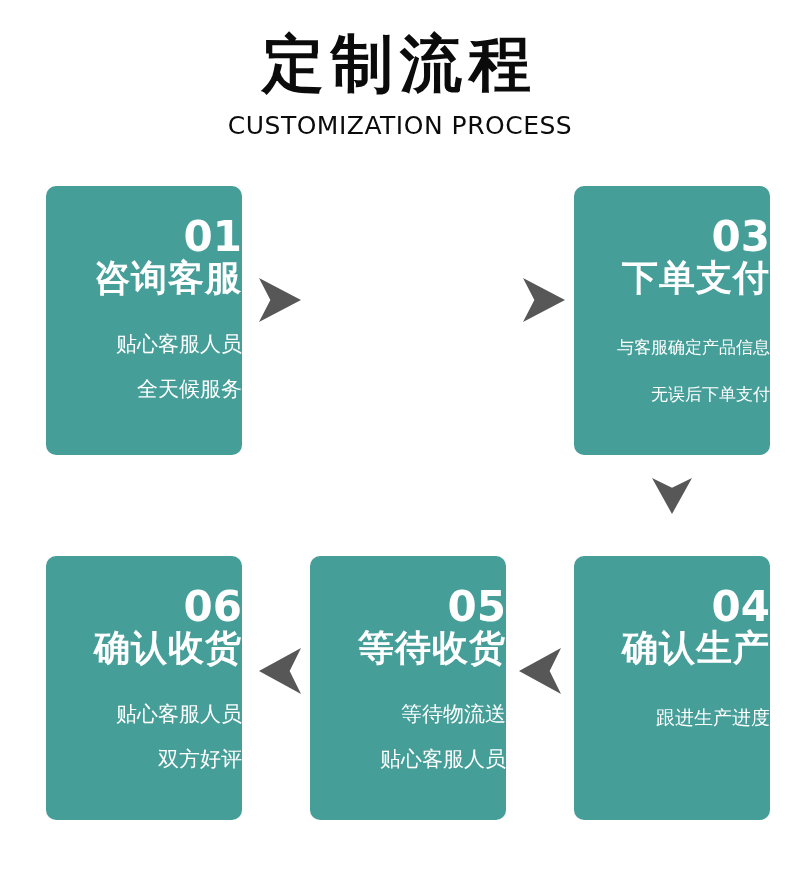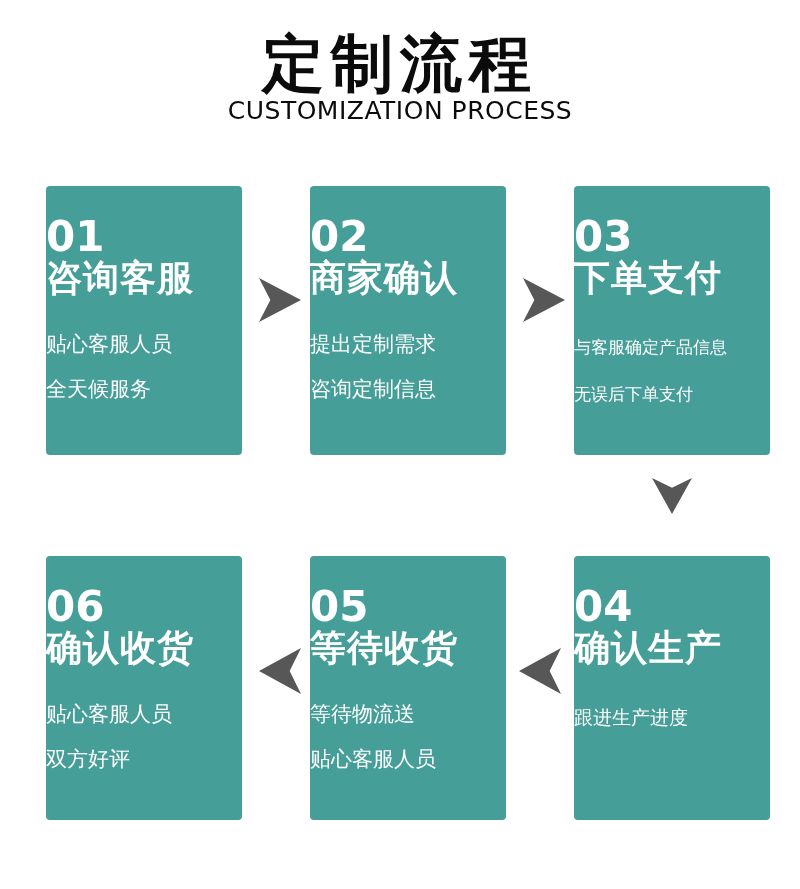--- a/index.html
+++ b/index.html
@@ -5,26 +5,26 @@
   html,body { margin:0; padding:0; background:#ffffff; }
   .page {
     position:relative; width:800px; height:889px; background:#fff;
     font-family:"DejaVu Sans","Liberation Sans",sans-serif; overflow:hidden;
   }
   .main-title {
     position:absolute; top:28px; left:0; width:100%; text-align:center;
     font-size:62px; font-weight:900; color:var(--text-dark); letter-spacing:7px; line-height:1.15;
   }
   .sub-title {
-    position:absolute; top:96px; left:0; width:100%; text-align:center;
+    position:absolute; top:111px; left:0; width:100%; text-align:center;
     font-size:25px; font-weight:400; color:var(--text-dark); letter-spacing:0.5px;
   }
   .box {
-    position:absolute; width:196px; background:var(--box-teal); border-radius:4px;
-    color:var(--text-light); text-align:left;
+    position:absolute; width:196px; background:var(--box-teal); border-radius:10px;
+    color:var(--text-light); text-align:right;
   }
   .box-r1 { top:186px; height:269px; }
   .box-r2 { top:556px; height:264px; }
   .col-a { left:46px; }
   .col-b { left:310px; }
   .col-c { left:574px; }
   .step-num { margin-top:30px; font-size:42px; font-weight:bold; line-height:1; }
   .step-title { font-size:36px; font-weight:bold; line-height:1.1; letter-spacing:1px; }
   .step-desc { margin-top:24px; font-size:21px; font-weight:400; line-height:45px; }
   .desc-small .step-desc { font-size:17px; line-height:47px; margin-top:26px; }
@@ -51,28 +51,20 @@
     <div class="step-num">01</div>
     <div class="step-title">咨询客服</div>
     <div class="step-desc">
       <div>贴心客服人员</div>
       <div>全天候服务</div>
     </div>
   </div>
 
   <div id="arrow-1" class="arrow arrow-right"></div>
 
-  <div class="box box-r1 col-b">
-    <div class="step-num">02</div>
-    <div class="step-title">商家确认</div>
-    <div class="step-desc">
-      <div>提出定制需求</div>
-      <div>咨询定制信息</div>
-    </div>
-  </div>
 
   <div id="arrow-2" class="arrow arrow-right"></div>
 
   <div class="box box-r1 col-c desc-small">
     <div class="step-num">03</div>
     <div class="step-title">下单支付</div>
     <div class="step-desc">
       <div>与客服确定产品信息</div>
       <div>无误后下单支付</div>
     </div>

